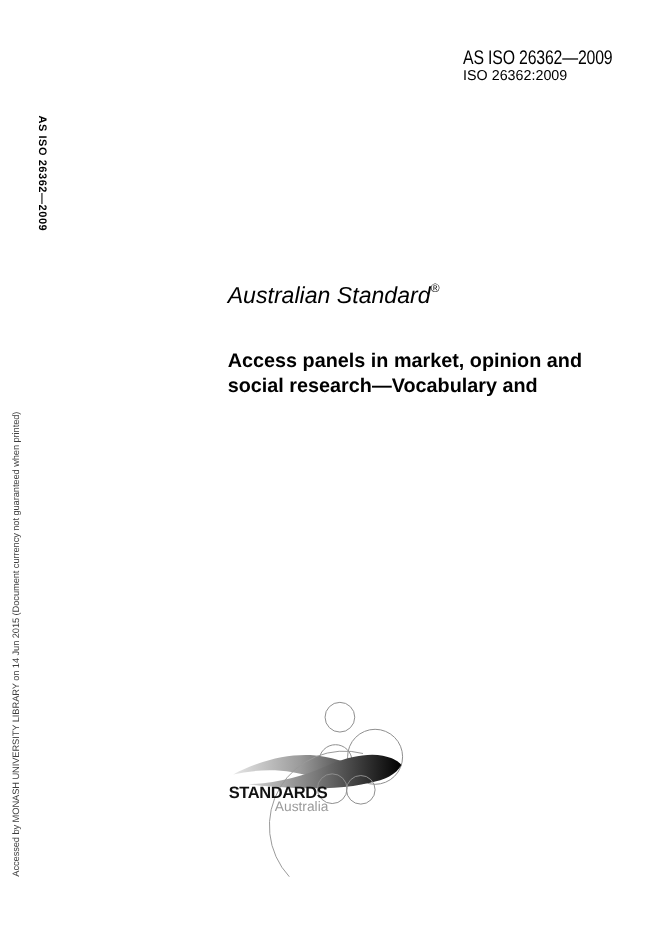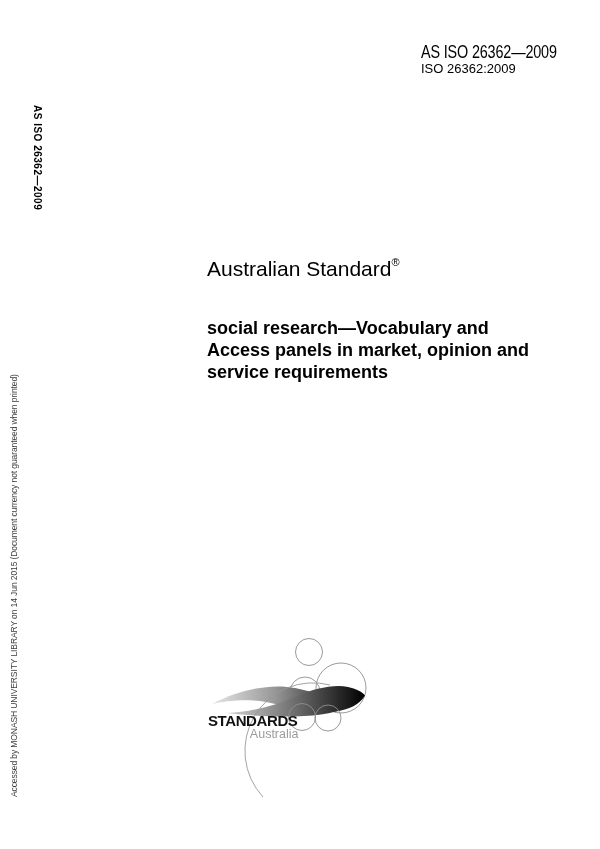--- a/index.html
+++ b/index.html
@@ -67,20 +67,21 @@
   }
 
   
   .brand-heading {
     position: absolute;
     top: 252px;
     left: 207px;
     font-size: 21px;
     line-height: 24px;
     white-space: nowrap;
+    font-style: italic;
   }
   .brand-heading sup {
     font-size: 11px;
     position: relative;
     top: -2px;
     vertical-align: super;
   }
   .doc-title {
     position: absolute;
     top: 317px;
@@ -135,23 +136,22 @@
 
   <div class="spine-designation">AS ISO 26362—2009</div>
 
   <div class="access-note">Accessed by MONASH UNIVERSITY LIBRARY on 14 Jun 2015 (Document currency not guaranteed when printed)</div>
 
   <div class="brand-heading">
     <span>Australian Standard</span><sup>®</sup>
   </div>
 
   <h1 class="doc-title" aria-label="Access panels in market, opinion and social research—Vocabulary and service requirements">
+    <div>Access panels in market, opinion and</div>
     <div>social research—Vocabulary and</div>
-    <div>Access panels in market, opinion and</div>
-    <div>service requirements</div>
   </h1>
 
   <svg class="logo-svg" viewBox="0 0 230 210">
     <defs>
       <linearGradient id="gradA" gradientUnits="userSpaceOnUse" x1="22" y1="100" x2="175" y2="100">
         <stop offset="0" stop-color="#e6e6e6"></stop>
         <stop offset="0.4" stop-color="#9a9a9a"></stop>
         <stop offset="0.75" stop-color="#3a3a3a"></stop>
         <stop offset="1" stop-color="#050505"></stop>
       </linearGradient>

